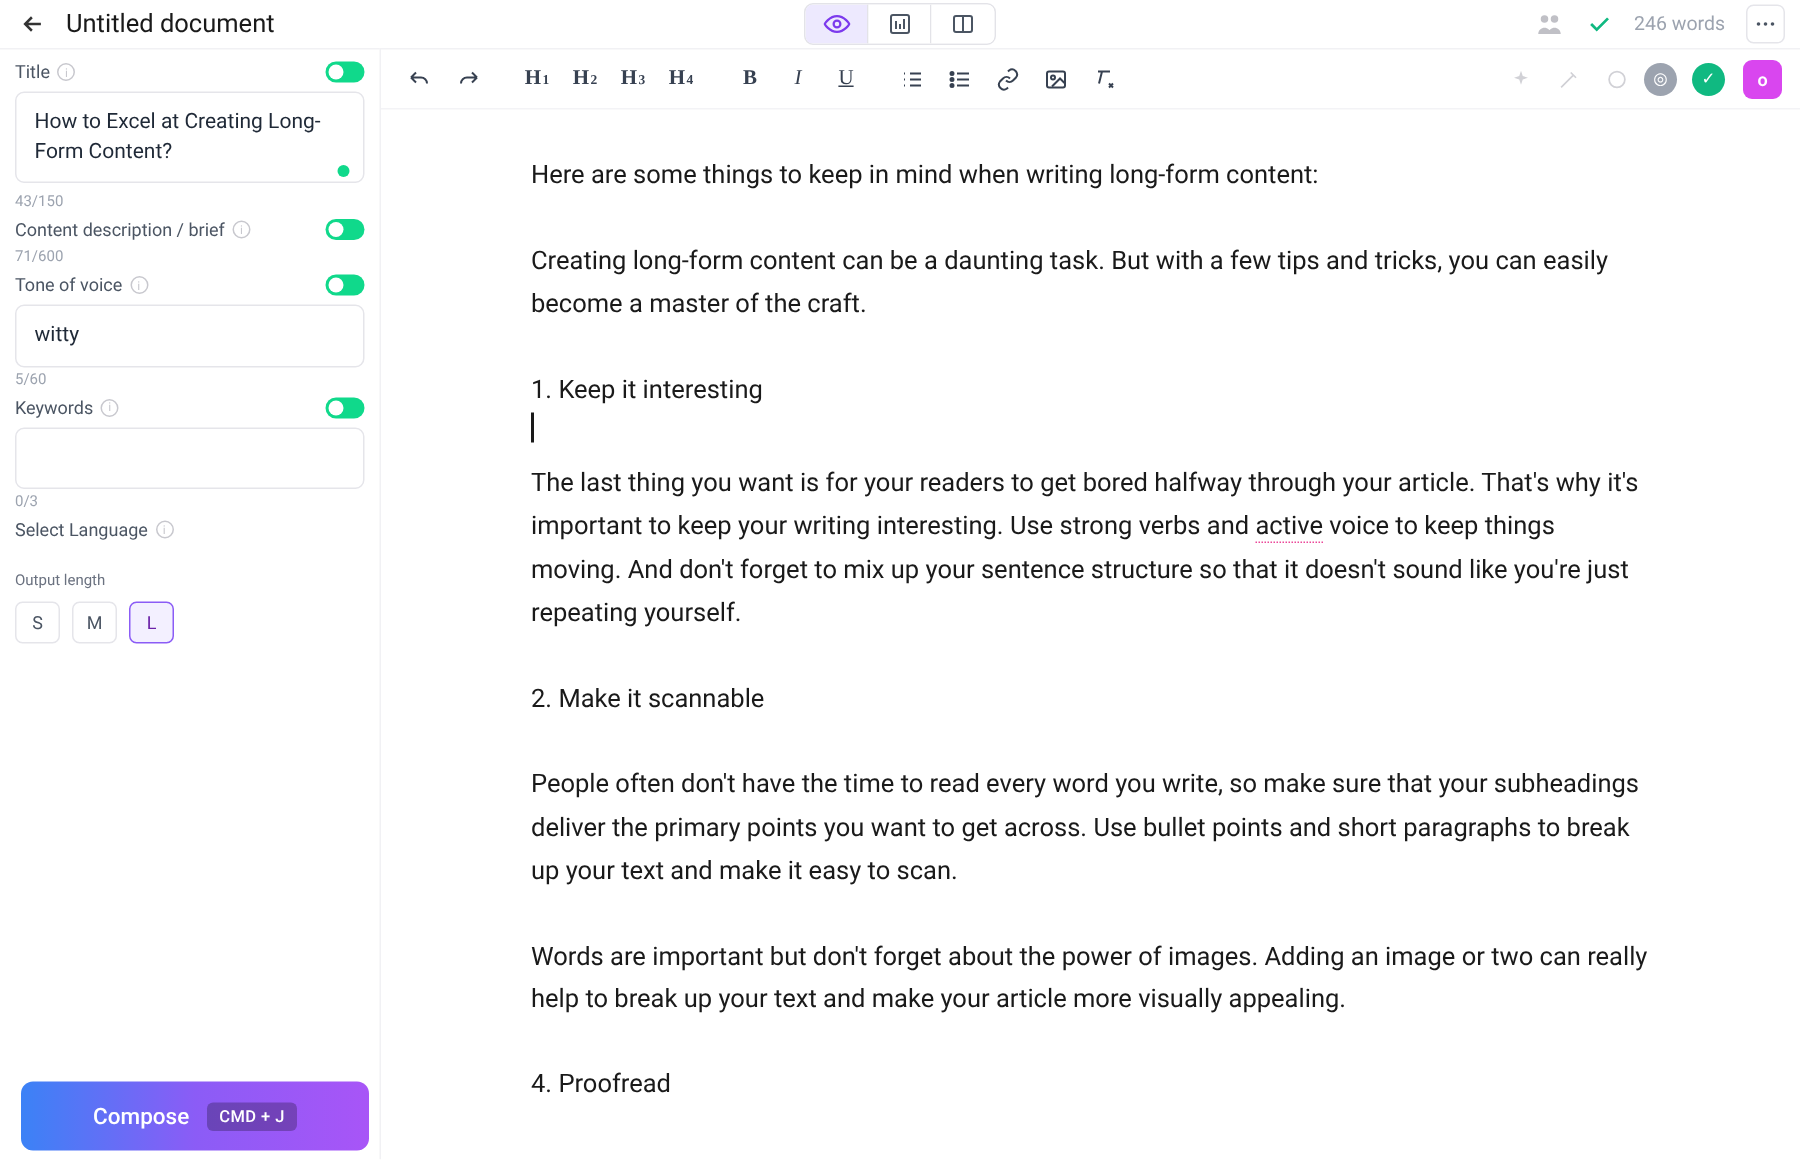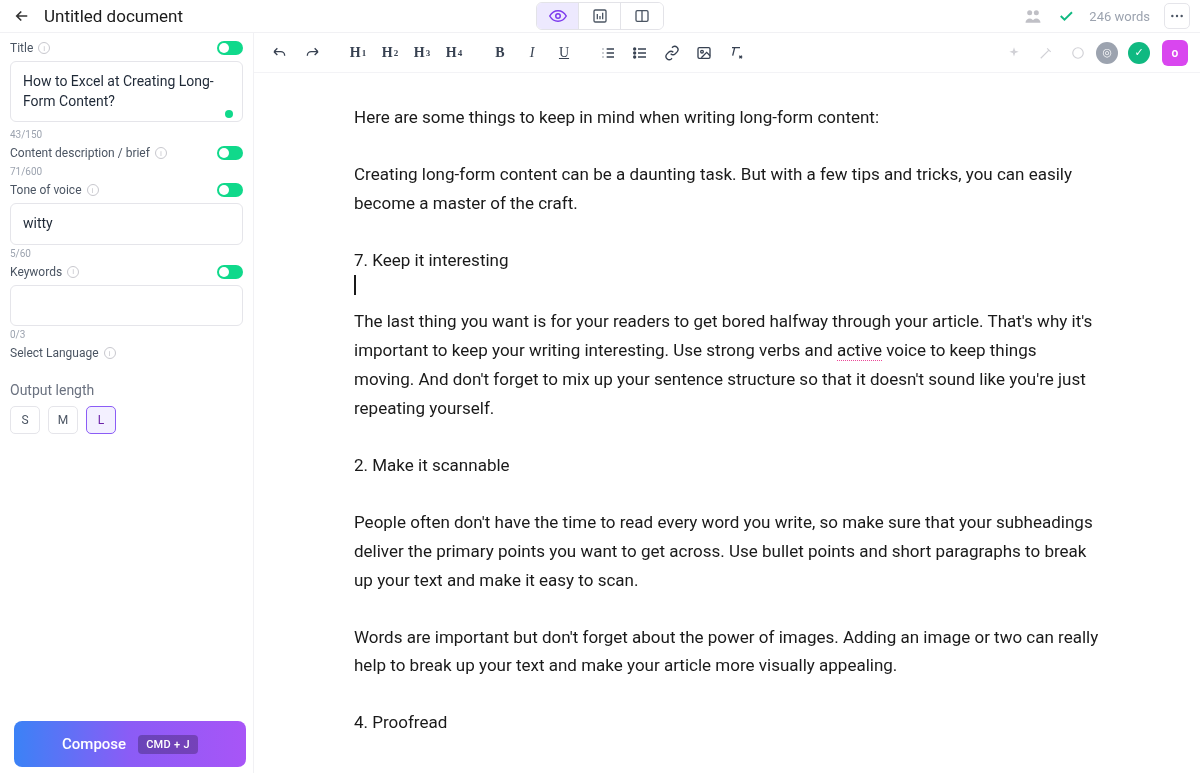--- a/index.html
+++ b/index.html
@@ -382,21 +382,21 @@
     <div class="form-group">
       <div class="form-label-row">
         <span class="form-label">
           <span>Select Language</span>
           <span class="info-dot">i</span>
         </span>
       </div>
     </div>
 
     <div class="form-group" style="margin-top:10px;">
-      <div class="form-label" style="margin-bottom:8px;font-size:14px;color:#6b7280;">Output length</div>
+      <div class="form-label" style="margin-bottom:8px;font-size:10px;color:#6b7280;">Output length</div>
       <div class="length-btns">
         <div class="length-btn">S</div>
         <div class="length-btn">M</div>
         <div class="length-btn selected">L</div>
       </div>
     </div>
 
     <div class="compose-btn">
       <span>Compose</span>
       <span class="kbd-tag">CMD + J</span>
@@ -473,21 +473,21 @@
           </svg>
         </div>
       <div class="round-icon round-gray">◎</div>
       <div class="round-icon round-green" style="margin-left:6px;">✓</div>
       <div class="avatar-btn" style="margin-left:8px;">o</div>
     </div>
 
     <div class="editor-body">
       <p>Here are some things to keep in mind when writing long-form content:</p>
       <p>Creating long-form content can be a daunting task. But with a few tips and tricks, you can easily become a master of the craft.</p>
-      <p style="margin-bottom:0;"><span>7. Keep it interesting</span></p>
+      <p style="margin-bottom:0;"><span>1. Keep it interesting</span></p>
       <p style="margin-bottom:4px;"><span class="cursor-line"></span></p>
       <p><span>The last thing you want is for your readers to get bored halfway through your article. That's why it's important to keep your writing interesting. Use strong verbs and </span><span class="underline-active">active</span><span> voice to keep things moving. And don't forget to mix up your sentence structure so that it doesn't sound like you're just repeating yourself.</span></p>
       <p>2. Make it scannable</p>
       <p>People often don't have the time to read every word you write, so make sure that your subheadings deliver the primary points you want to get across.  Use bullet points and short paragraphs to break up your text and make it easy to scan.</p>
       <p>Words are important but don't forget about the power of images. Adding an image or two can really help to break up your text and make your article more visually appealing.</p>
       <p style="margin-bottom:0;">4. Proofread</p>
     </div>
   </div>
 </div>
 

